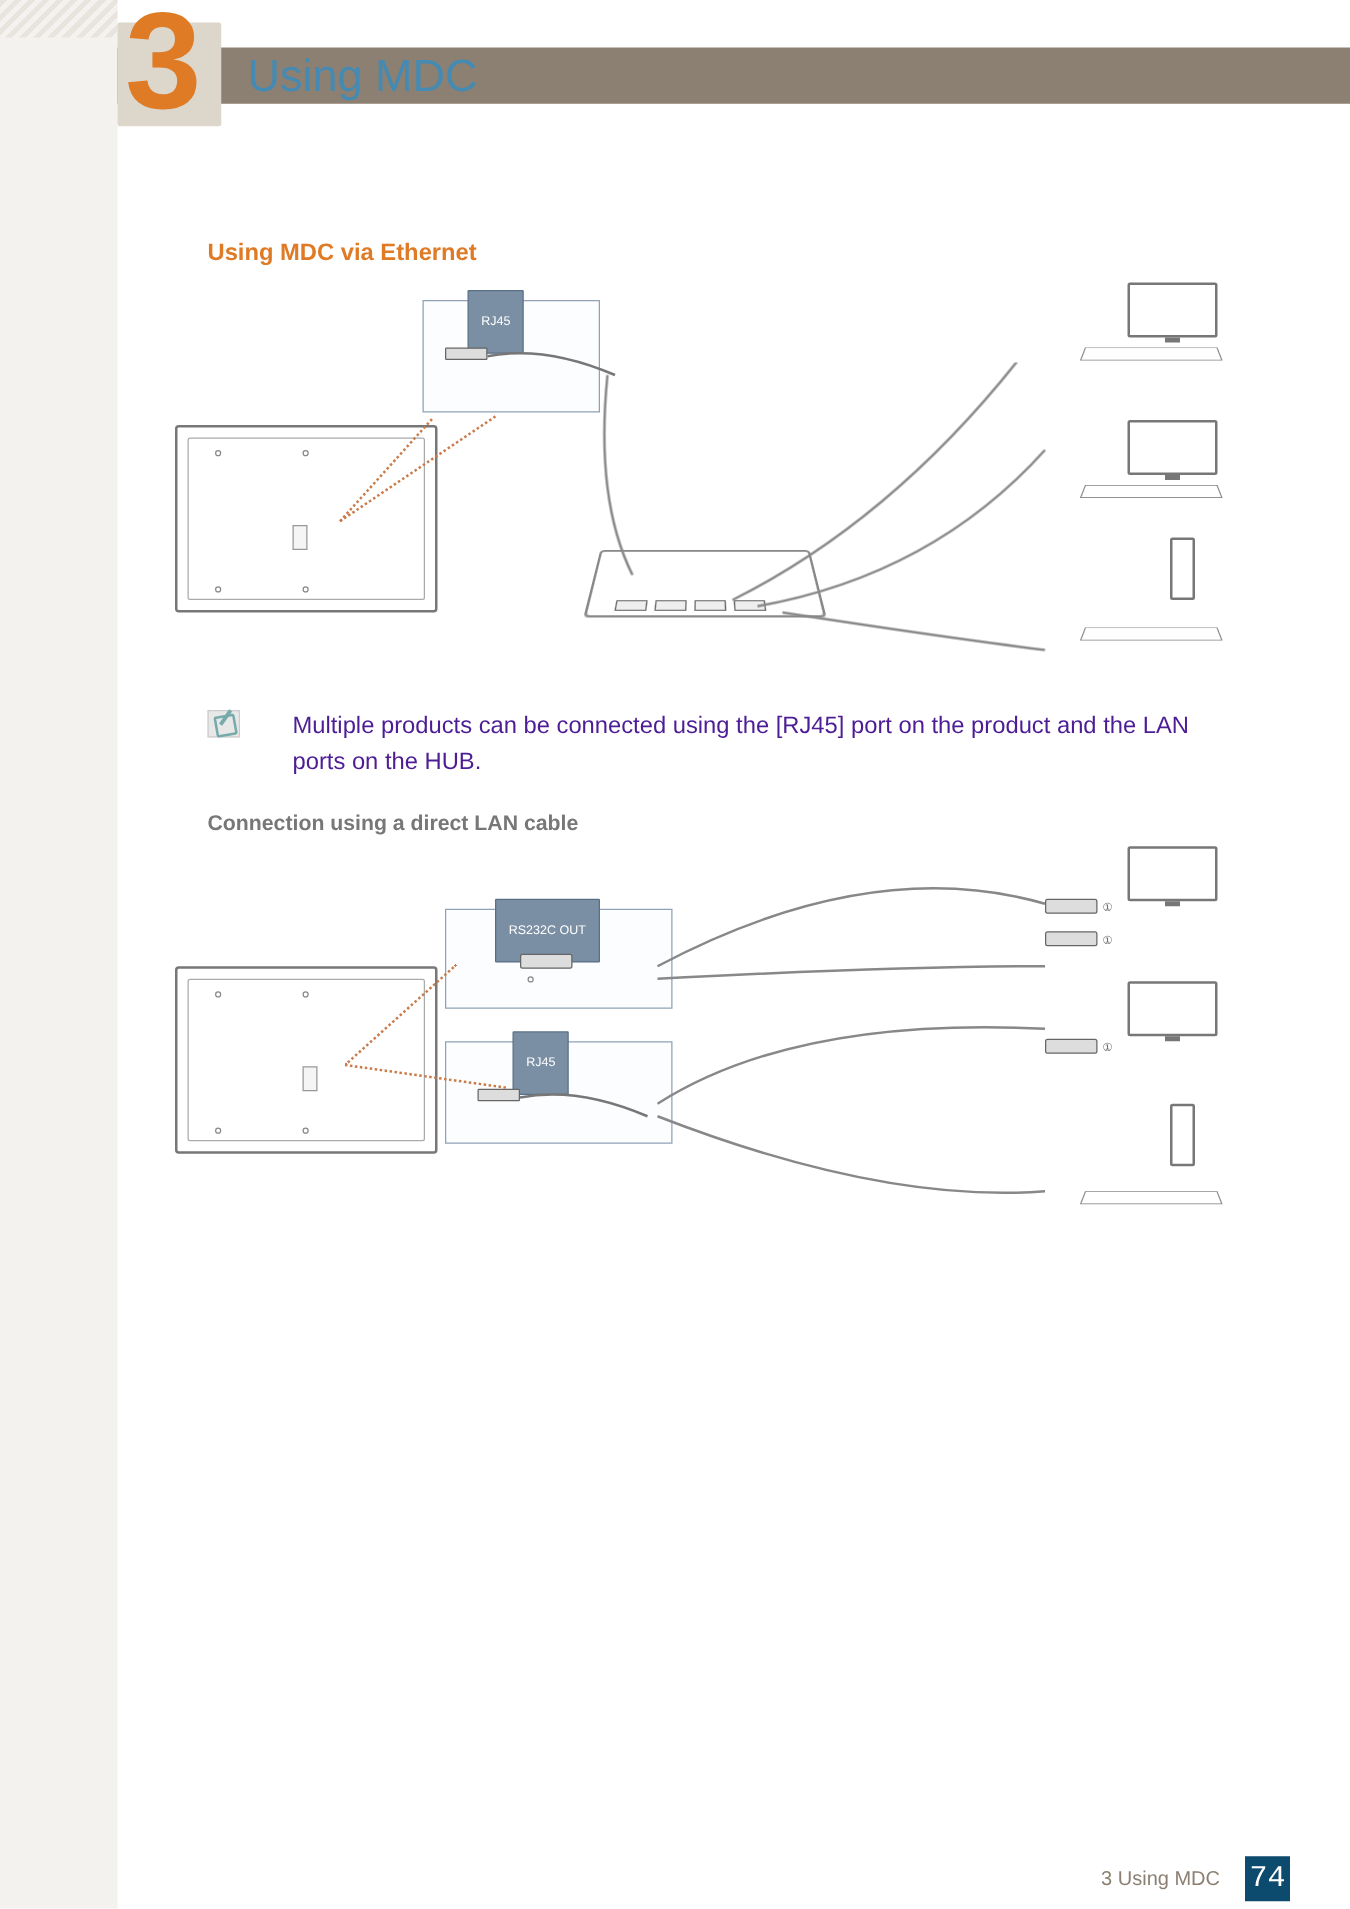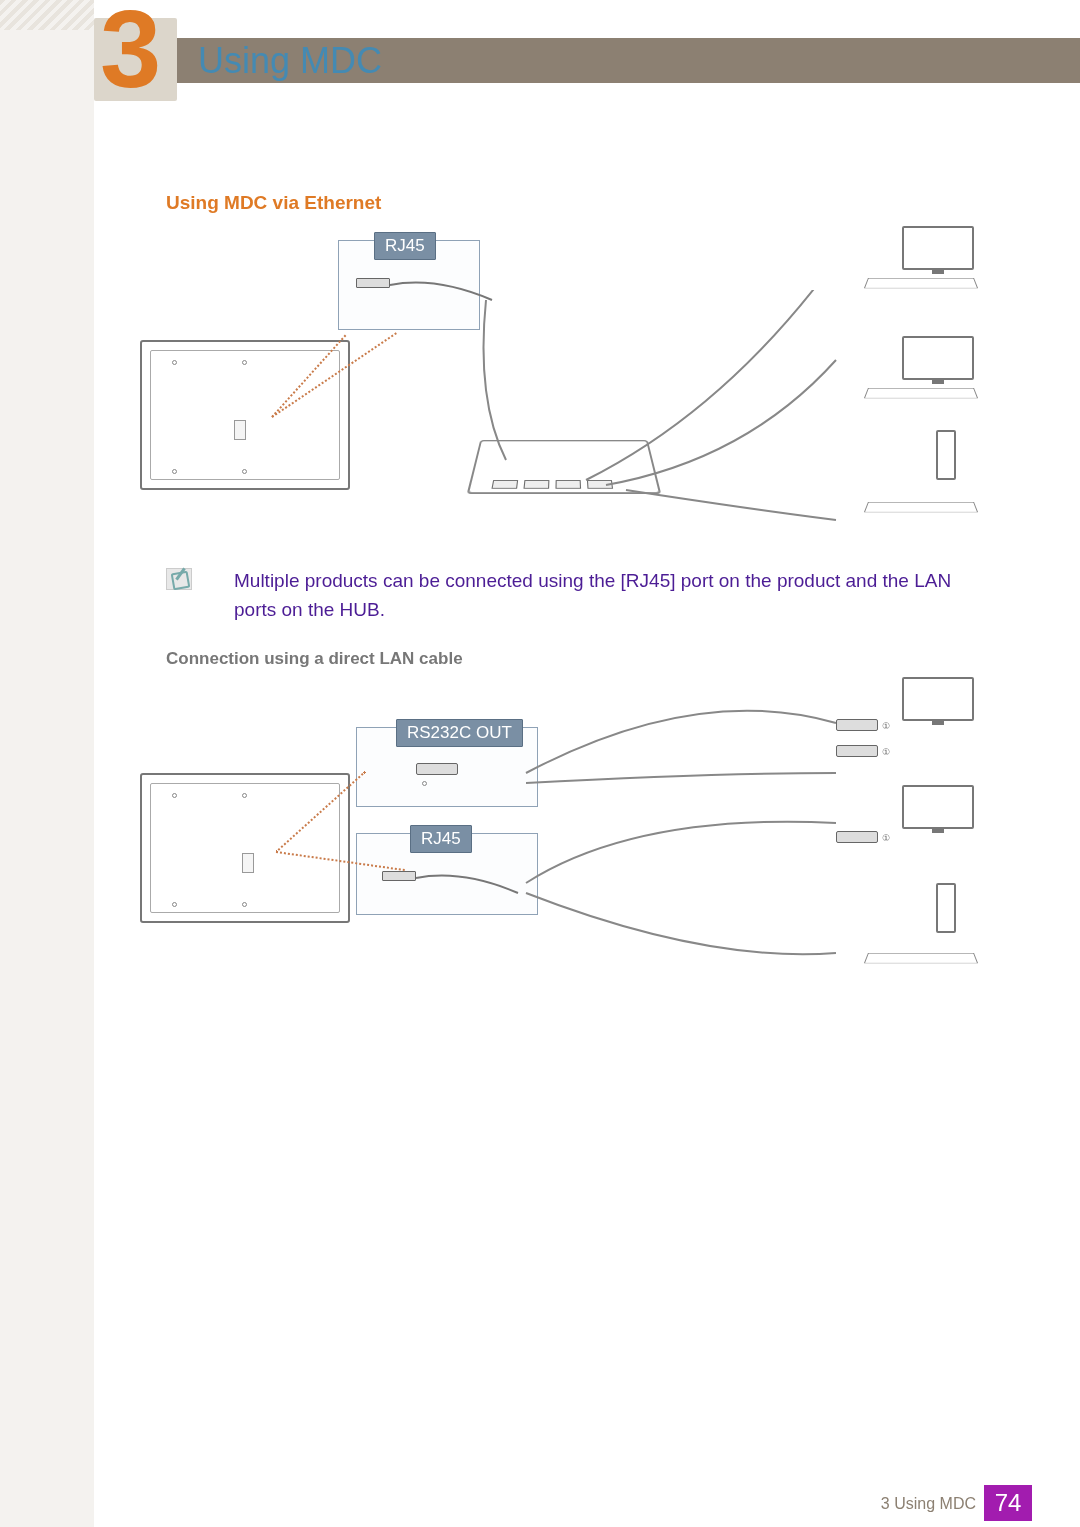--- a/index.html
+++ b/index.html
@@ -19,23 +19,23 @@
   .diagram { position:relative; width:100%; background:#fff; margin:6px 0 26px 0; }
   .diagram.d1 { height:320px; }
   .diagram.d2 { height:300px;text-align:right; }
   .note-row { display:flex; gap:14px; margin: 8px 0 24px 0; align-items:flex-start; }
   .note-icon { width:26px; height:22px; background:#e8e8e8; border:1px solid #ccc; position:relative; flex-shrink:0; margin-top:2px; }
   .note-icon::after { content:""; position:absolute; left:5px; top:3px; width:13px; height:13px; border:2px solid #7aa; border-radius:2px; transform:rotate(-10deg); }
   .note-icon::before { content:""; position:absolute; left:12px; top:-2px; width:3px; height:14px; background:#7aa; transform:rotate(35deg); }
   .note-text { color:#4c1d95; font-size:19px; line-height:1.55;margin-left:28px; }
   .footer { position:absolute; left:0; right:0; bottom:0; height:42px;padding-left:33px; }
   .footer-label { position:absolute; right:104px; bottom:14px; font-size:16px; color:#8c8072; }
-  .page-num-box { position:absolute; right:48px; bottom:6px; width:48px; height:36px; background:#a21caf; color:#fff; font-size:24px; display:flex; align-items:center; justify-content:center; }
+  .page-num-box { position:absolute; right:48px; bottom:6px; width:36px; height:36px; background:#0c4a6e; color:#fff; font-size:24px; display:flex; align-items:center; justify-content:center;font-family:Liberation Mono, monospace; }
   
-  .port-label { position:absolute; background:#7a8fa4; color:#fff; font-size:17px; padding:3px 10px; border:1px solid #5a6f84; border-radius:1px; }
+  .port-label { position:absolute; background:#7a8fa4; color:#fff; font-size:10px; padding:19px 10px; border:1px solid #5a6f84; border-radius:1px; }
   .callout-box { position:absolute; border:1px solid #8fa2b6; background:rgba(245,248,252,.3); }
   .dotted { position:absolute; border-top:2px dotted #c97b4a; }
   .pc-back { position:absolute; border:2px solid #777; border-radius:3px; background:#fff; }
   .pc-inner { position:absolute; border:1px solid #aaa; inset:8px; border-radius:2px; }
   .pc-slot { position:absolute; width:12px; height:20px; border:1px solid #999; background:#f5f5f5; }
   .monitor { position:absolute; border:2px solid #777; border-radius:2px; background:#fff; }
   .monitor::after{ content:""; position:absolute; left:50%; bottom:-6px; width:12px; height:4px; background:#777; transform:translateX(-50%);}
   .hub { position:absolute; border:2px solid #888; background:#fff; transform:perspective(300px) rotateX(40deg); border-radius:4px; }
   .hub-port { position:absolute; width:24px; height:10px; border:1px solid #666; background:#eee; }
   .tower { position:absolute; border:2px solid #777; background:#fff; border-radius:2px; }

